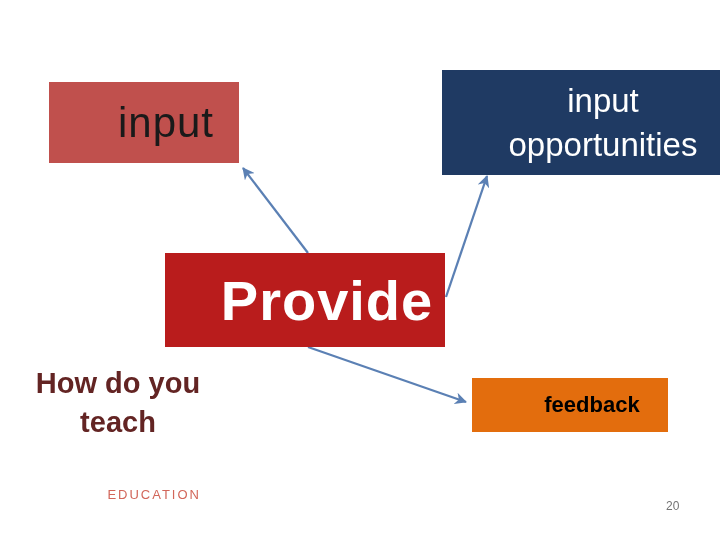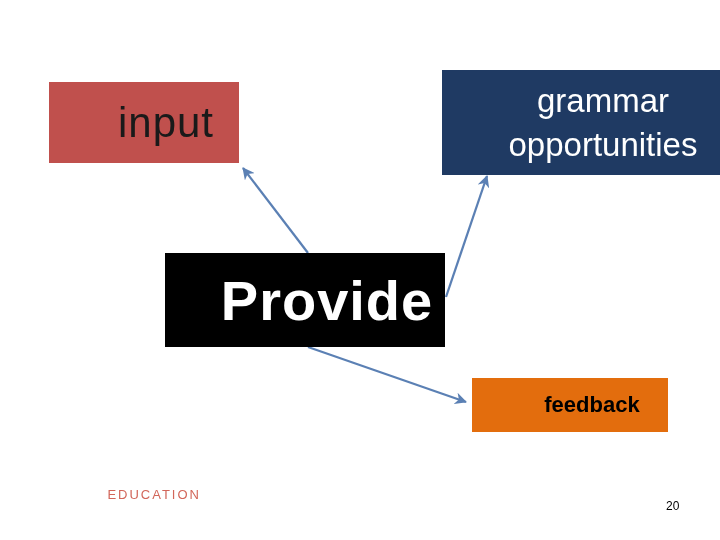--- a/index.html
+++ b/index.html
@@ -37,21 +37,21 @@
     left:472px;top:378px;width:196px;height:54px;
     font-size:22px;font-weight:700;
   }
   .question{
     position:absolute;left:18px;top:364px;width:200px;
     text-align:center;
     font-size:29px;font-weight:700;line-height:39px;
   }
   .page-number{
     position:absolute;left:666px;top:499px;
-    font-size:12px;color:#000000;
+    font-size:12px;color:#737373;
   }
   .logo{
     position:absolute;left:3px;top:492px;width:198px;
   }
   .logo-row{
     display:flex;align-items:center;
   }
   .logo-icon{
     width:35px;height:37px;flex:0 0 auto;margin-top:3px;
   }
@@ -88,32 +88,34 @@
     <line x1="308" y1="253" x2="243" y2="168" stroke-width="2.25" marker-end="url(#ah)" stroke="#5B80B4"></line>
     <line x1="446" y1="297" x2="487" y2="176" stroke-width="2.25" marker-end="url(#ah)" stroke="#5B80B4"></line>
     <line x1="308" y1="347" x2="466" y2="402" stroke-width="2.25" marker-end="url(#ah)" stroke="#5B80B4"></line>
   </svg>
 
   <div class="node node-input" style="background-color: rgb(192, 80, 77); color: rgb(26, 26, 26);">
     <span>input</span>
   </div>
 
   <div class="node node-output" style="background-color: rgb(31, 58, 99); color: rgb(255, 255, 255);">
-    <span>grammar opportunities</span>
+    <span>input opportunities</span>
   </div>
 
-  <div class="node node-provide" style="background-color: #000000; color: rgb(255, 255, 255); align-items: center;">
+  <div class="node node-provide" style="background-color: #b91c1c; color: rgb(255, 255, 255); align-items: center;">
     <span>Provide</span>
   </div>
 
   <div class="node node-feedback" style="background-color: rgb(227, 109, 13); color: rgb(0, 0, 0);">
     <span>feedback</span>
   </div>
 
   <div class="question" style="color: rgb(99, 36, 35);">
+    <div>How do you</div>
+    <div>teach</div>
   </div>
 
   <div class="logo">
     <div class="logo-sub" style="color: rgb(210, 102, 90);">EDUCATION</div>
   </div>
 
   <div class="page-number">20</div>
 
 </div>
 

